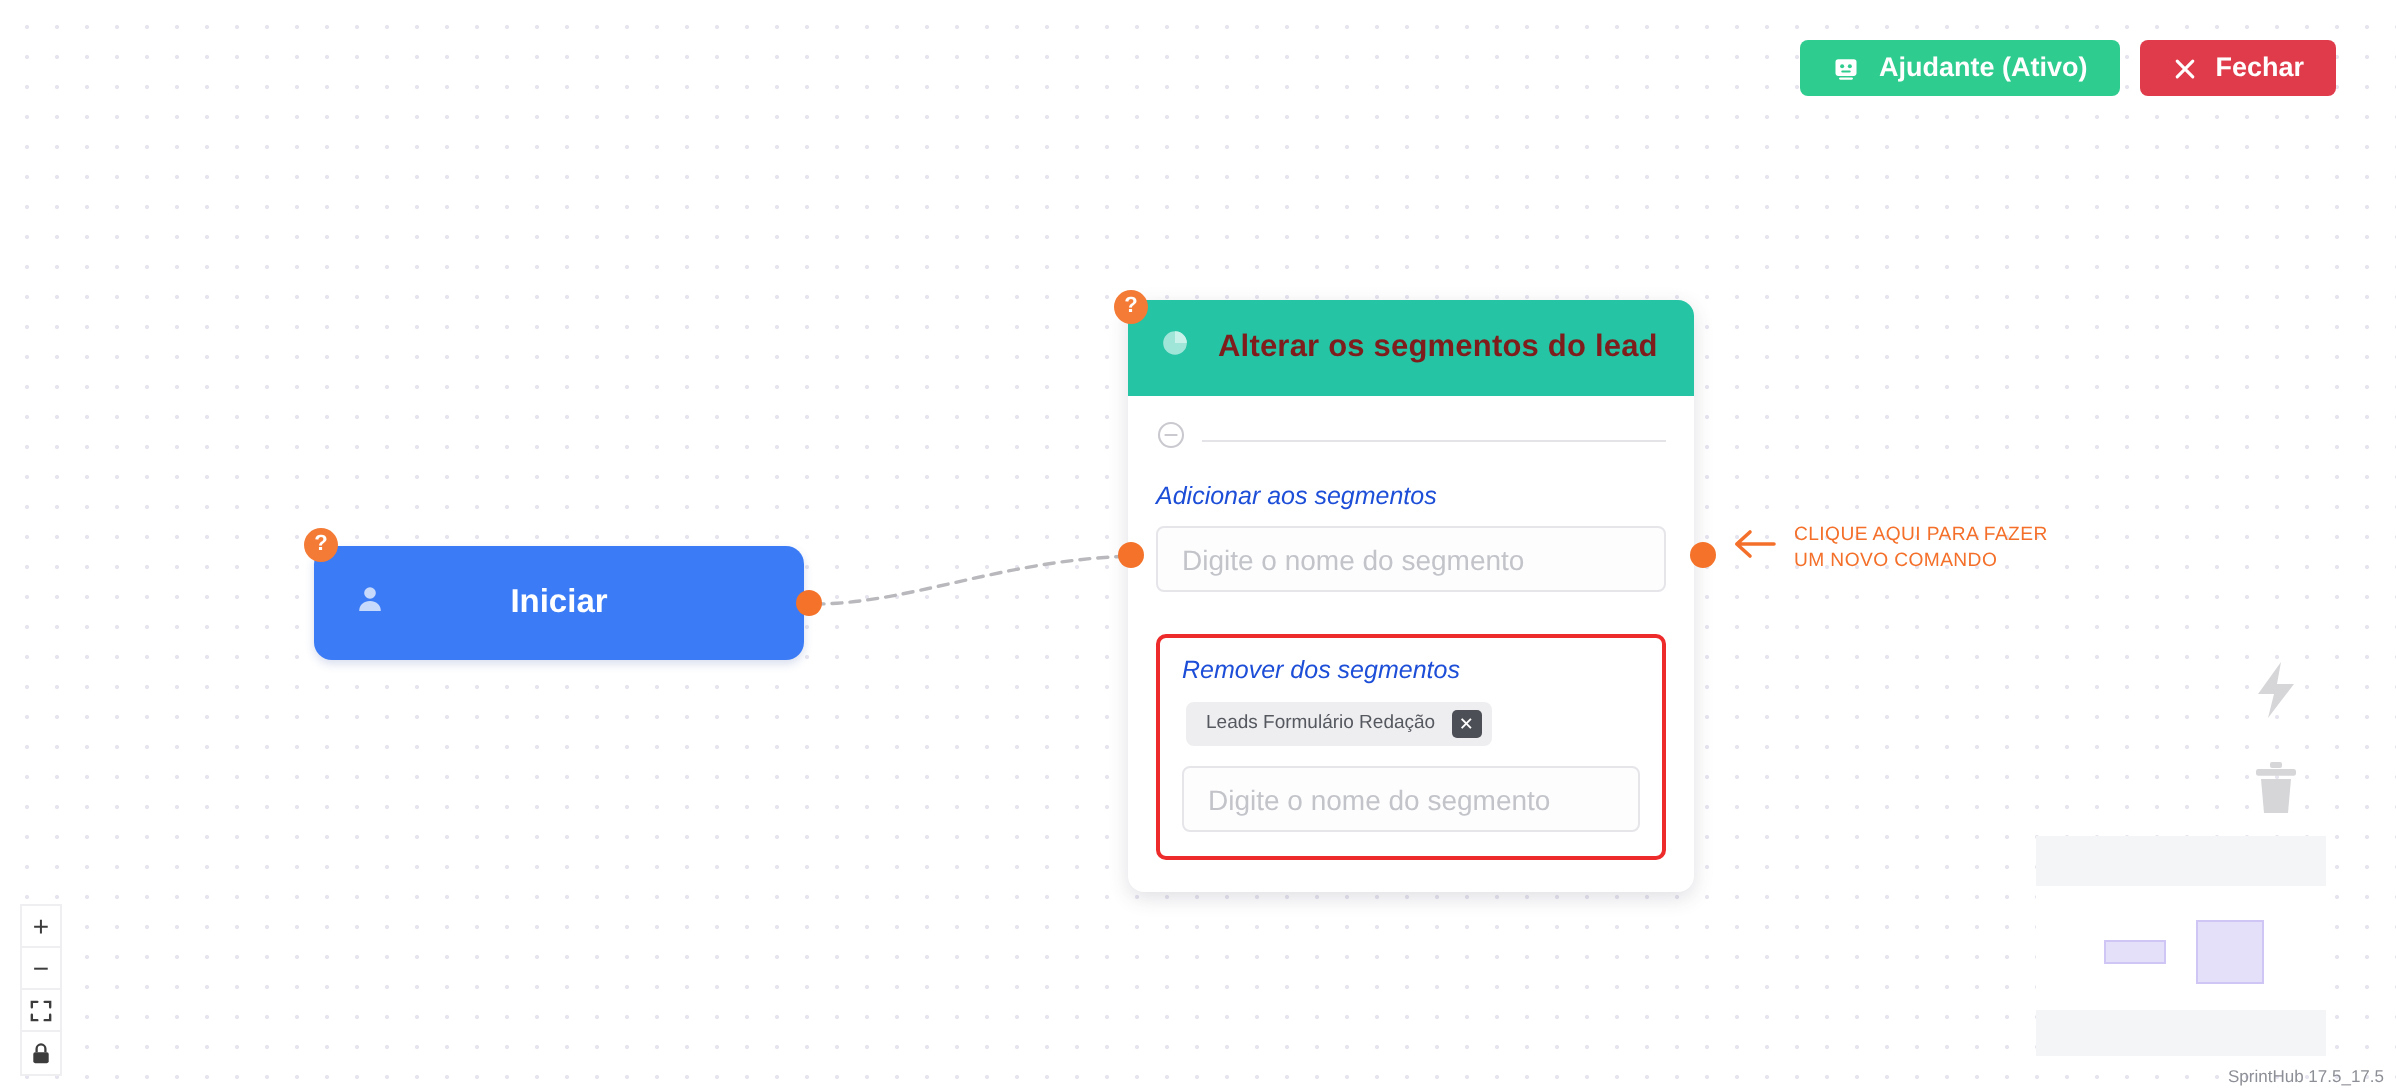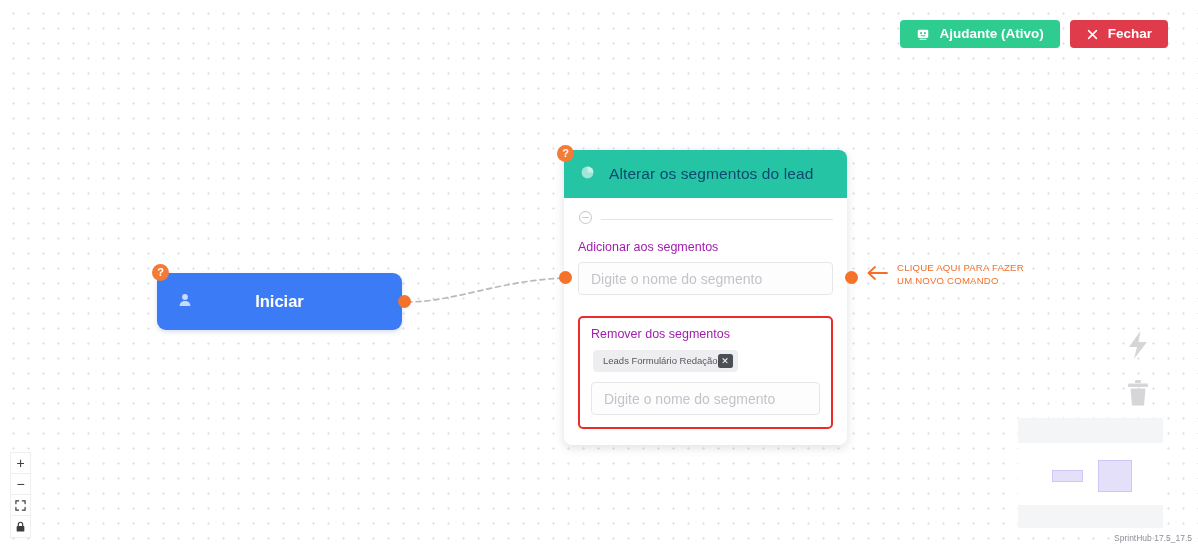--- a/index.html
+++ b/index.html
@@ -134,43 +134,44 @@
   }
   #card-header {
     height: 48px;
     background: #25c4a5;
     display: flex;
     align-items: center;
     gap: 14px;
     padding: 0 16px;
   }
   #card-header .title {
-    color: #0c4a6e;
+    color: #7f1d1d;
     font-size: 15.5px;
-    font-weight: 400;
+    font-weight: 700;
     letter-spacing: .1px;
   }
   #card-body { padding: 12px 14px 16px 14px; }
 
   .collapse-row {
     display: flex;
     align-items: center;
     gap: 8px;
     margin-bottom: 11px;
   }
   .collapse-row .rule {
     flex: 1;
     height: 1px;
     background: #e4e4e8;
   }
 
   .field-label {
     font-size: 12.5px;
-    color: #a21caf;
+    color: #1d4ed8;
     margin-bottom: 8px;
+    font-style: italic;
   }
   .seg-input {
     width: 100%;
     height: 33px;
     border: 1px solid #e6e6ea;
     border-radius: 4px;
     background: #fdfdfe;
     padding: 0 12px;
     font-size: 14px;
     color: #3d4046;
@@ -184,20 +185,21 @@
     border: 2px solid #ee2b2b;
     border-radius: 5px;
     padding: 9px 11px 12px 11px;
     background: #ffffff;
   }
 
   .chip-row { margin: 9px 0 10px 2px; }
   .chip {
     display: inline-flex;
     align-items: center;
+    gap: 8px;
     background: #eeeef0;
     border-radius: 4px;
     padding: 4px 5px 4px 10px;
     font-size: 9.5px;
     color: #55585f;
     line-height: 1;
   }
   .chip-x {
     width: 15px;
     height: 14px;

